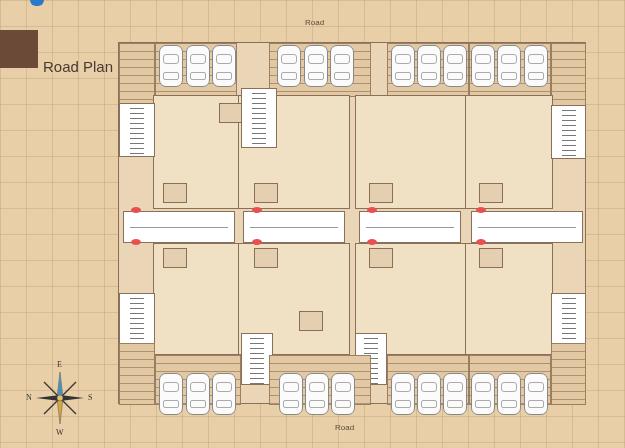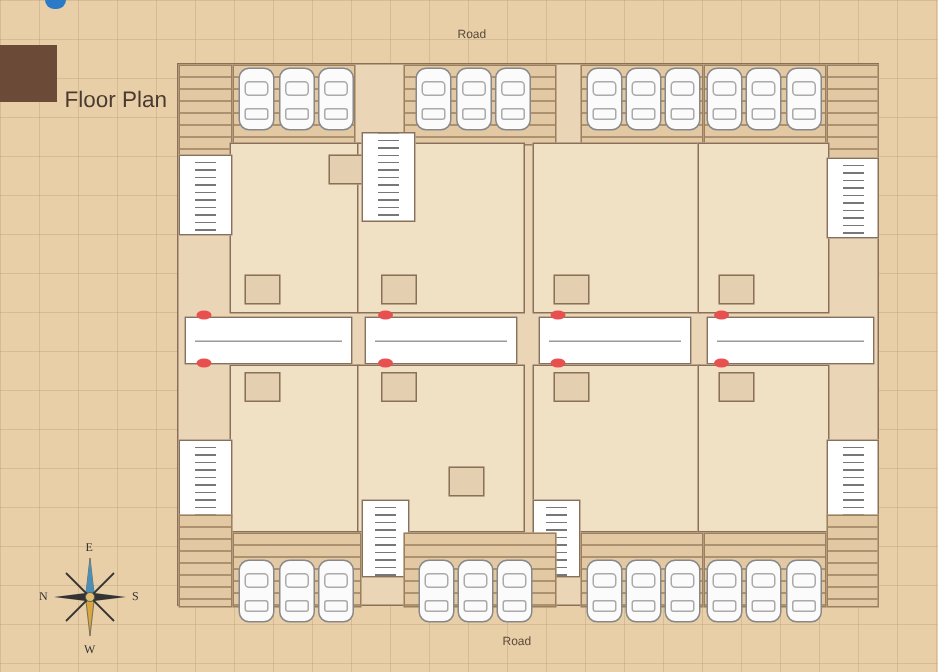--- a/index.html
+++ b/index.html
@@ -31,21 +31,21 @@
   .red-dot{position:absolute;width:10px;height:6px;background:#e85050;border-radius:50%;}
   .bed{position:absolute;width:22px;height:18px;border:1px solid #8a7058;background:#e4d0b0;}
   .compass{left:30px;top:368px;width:60px;height:60px;}
   .compass .lbl{position:absolute;font-size:8px;color:#333;font-family:"Liberation Serif",serif;}
 </style>
 </head>
 <body>
 
 <div class="abs blue-badge"></div>
 <div class="abs title-block"></div>
-<div class="abs title">Floor Plan</div>
+<div class="abs title">Road Plan</div>
 
 <div class="abs road" style="left:305px;top:18px;">Road</div>
 <div class="abs road" style="left:335px;top:423px;">Road</div>
 
 <div class="abs plan">
 
   <div class="parking" style="left:36px;top:0;width:80px;height:52px;"></div>
   <div class="parking" style="left:150px;top:0;width:100px;height:52px;"></div>
   <div class="parking" style="left:268px;top:0;width:80px;height:52px;"></div>
   <div class="parking" style="left:350px;top:0;width:80px;height:52px;"></div>

